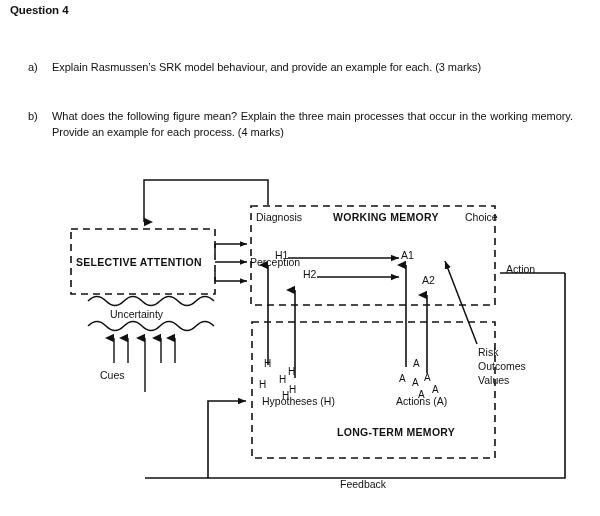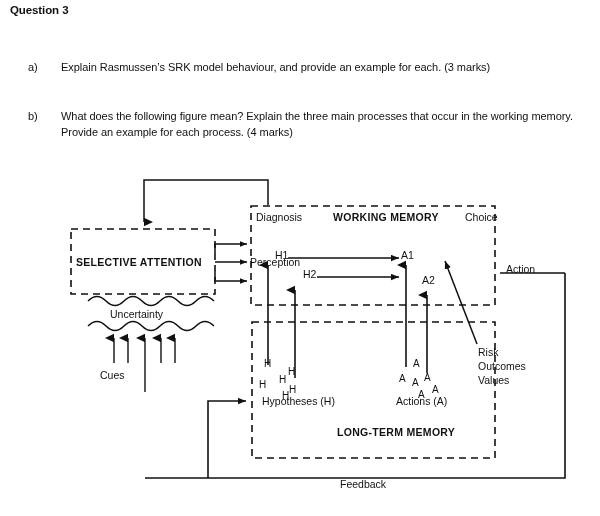--- a/index.html
+++ b/index.html
@@ -40,21 +40,21 @@
     letter-spacing: -0.05px;
   }
   .q-item .marker {
     position: absolute;
     left: 0;
     top: 0;
     width: 18px;
   }
   .q-item .q-body {
     display: block;
-    margin-left: 33px;
+    margin-left: 24px;
   }
   #q-a {
     left: 28px;
     top: 60px;
     width: 520px;
   }
   #q-b {
     left: 28px;
     top: 109px;
     width: 545px;
@@ -82,21 +82,21 @@
   }
   .lbl-reg { font-size: 10.5px; }
   .lbl-bold { font-size: 10.5px; font-weight: bold; letter-spacing: 0.3px; }
   .lbl-h { font-size: 10px; }
 </style>
 </head>
 <body>
 
 <div id="page">
 
-  <div id="question-heading">Question 3</div>
+  <div id="question-heading">Question 4</div>
 
   <div class="q-item" id="q-a">
     <span class="marker">a)</span>
     <span class="q-body">Explain Rasmussen’s SRK model behaviour, and provide an example for each. (3 marks)</span>
   </div>
 
   <div class="q-item" id="q-b">
     <span class="marker">b)</span>
     <span class="q-body">What does the following figure mean? Explain the three main processes that occur in the working memory. Provide an example for each process. (4 marks)</span>
   </div>

